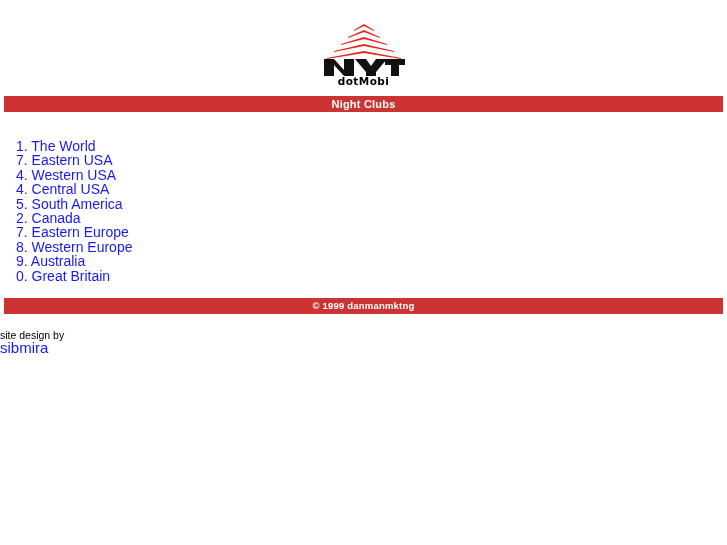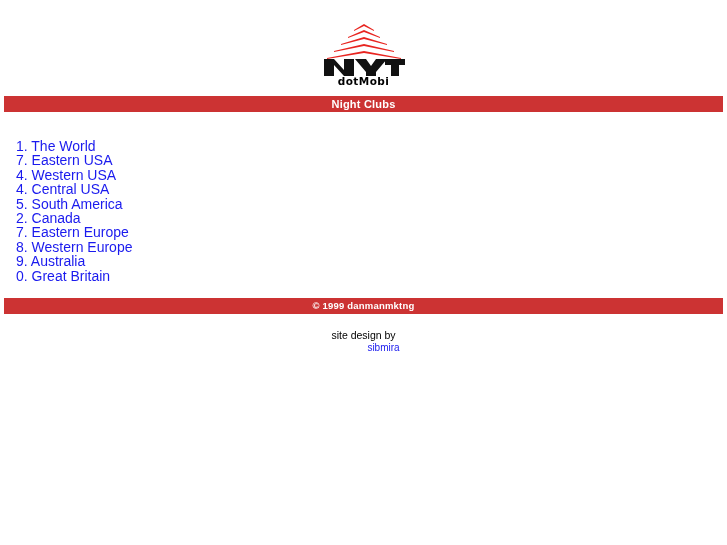--- a/index.html
+++ b/index.html
@@ -98,32 +98,31 @@
     line-height: 14.4px;
     text-decoration: none;
     white-space: nowrap;
     width: max-content;
     margin-left: 8px;
   }
 
   
   .credit {
     margin-top: 14px;
-    text-align: center;
+    text-align: left;
     font-size: 10.5px;
     line-height: 12px;
     color: #000000;
   }
   .credit-link {
     display: block;
     margin-top: 1px;
     color: #1a1aee;
-    font-size: 10px;
+    font-size: 15px;
     text-decoration: none;
-    padding-left: 40px;
   }
 </style>
 </head>
 <body>
 
 <div class="page">
 
   <div class="logo-wrap">
     <div class="logo">
 

